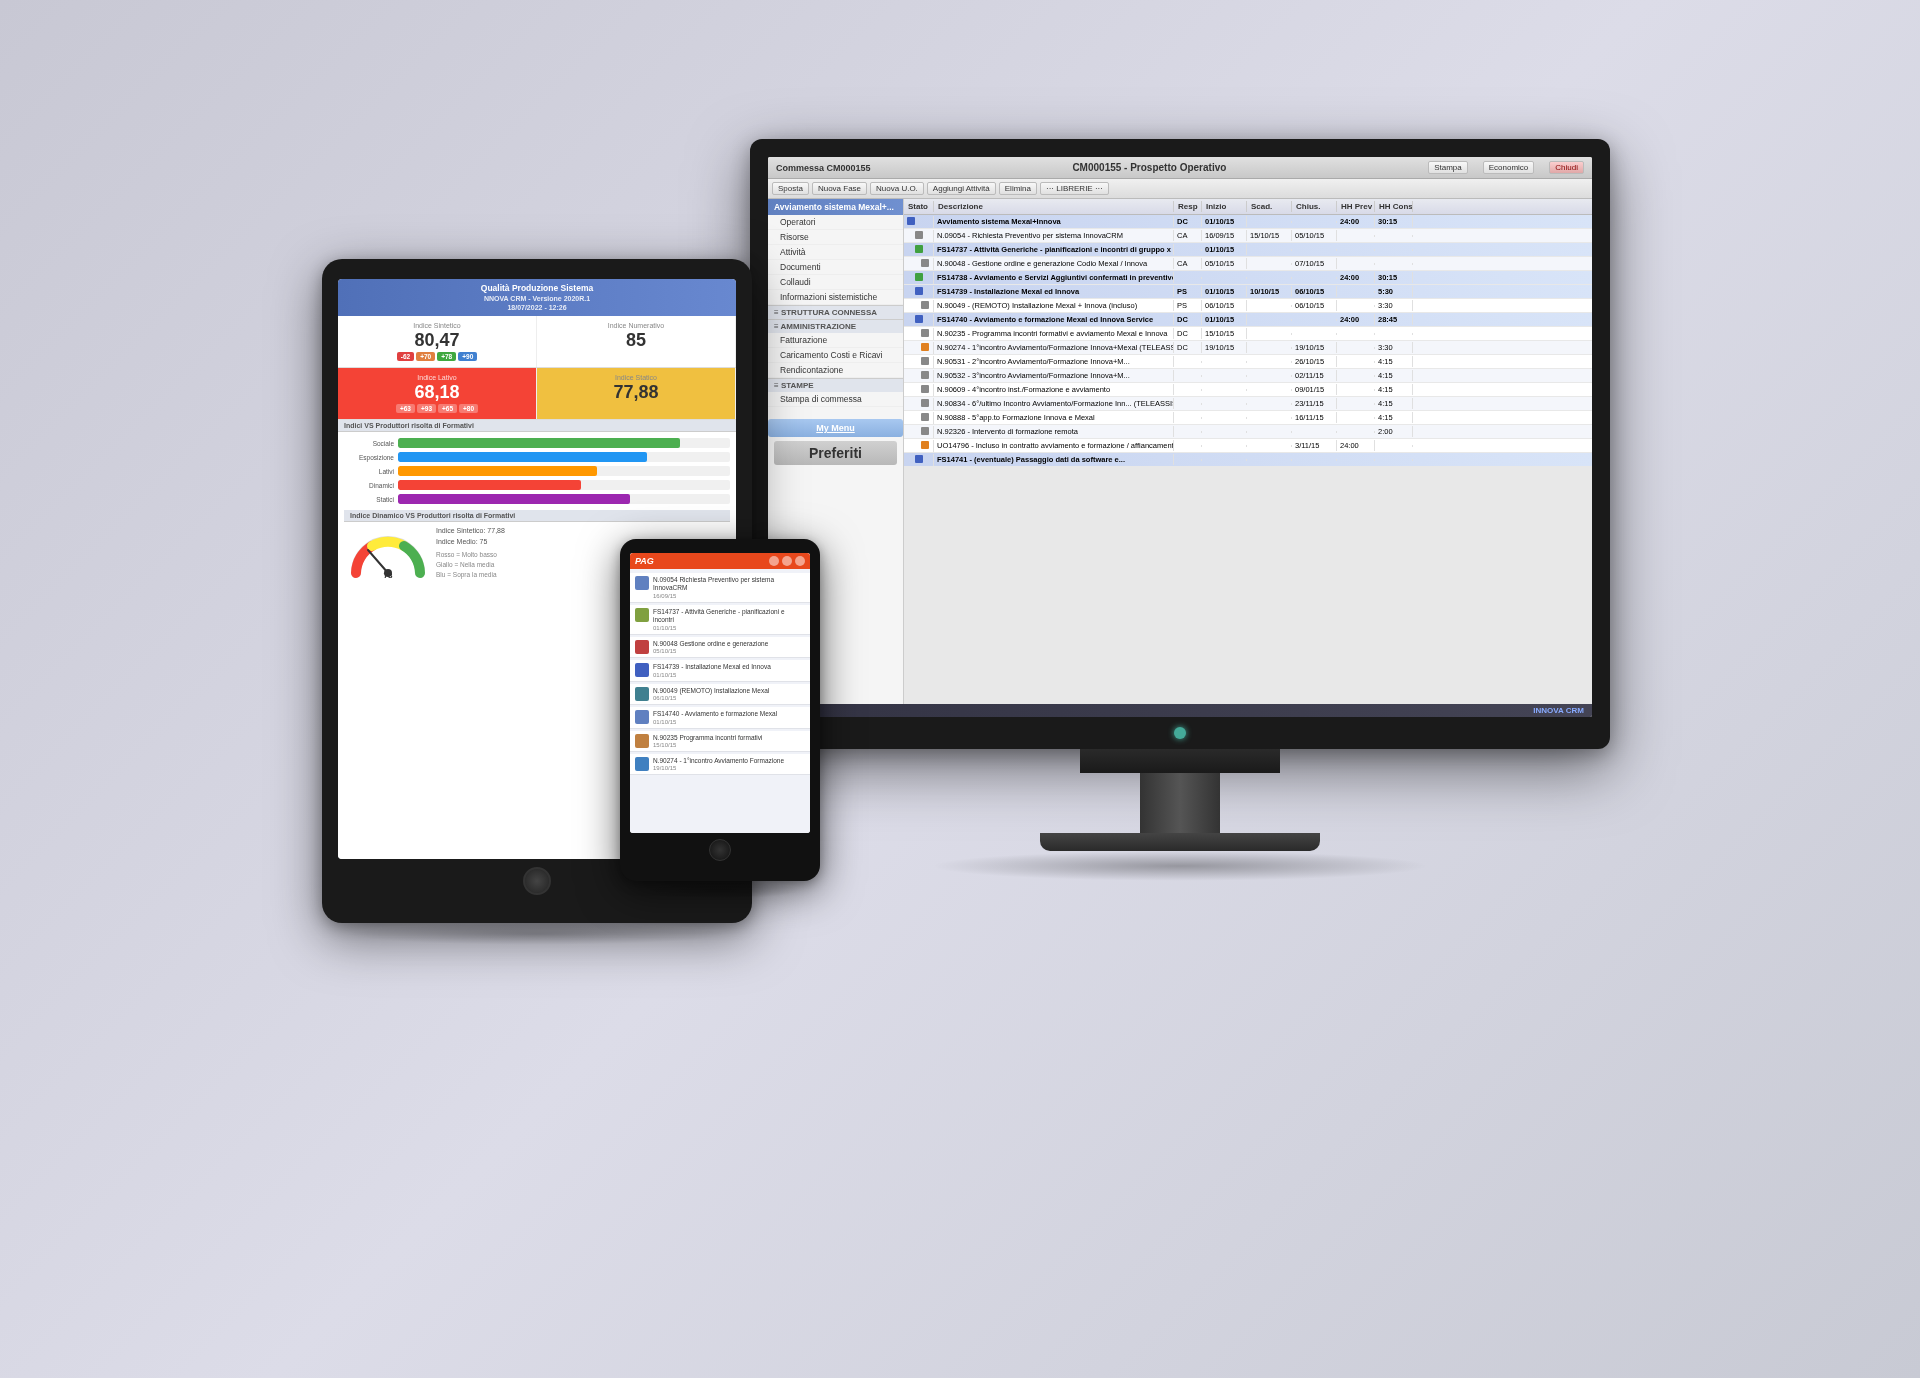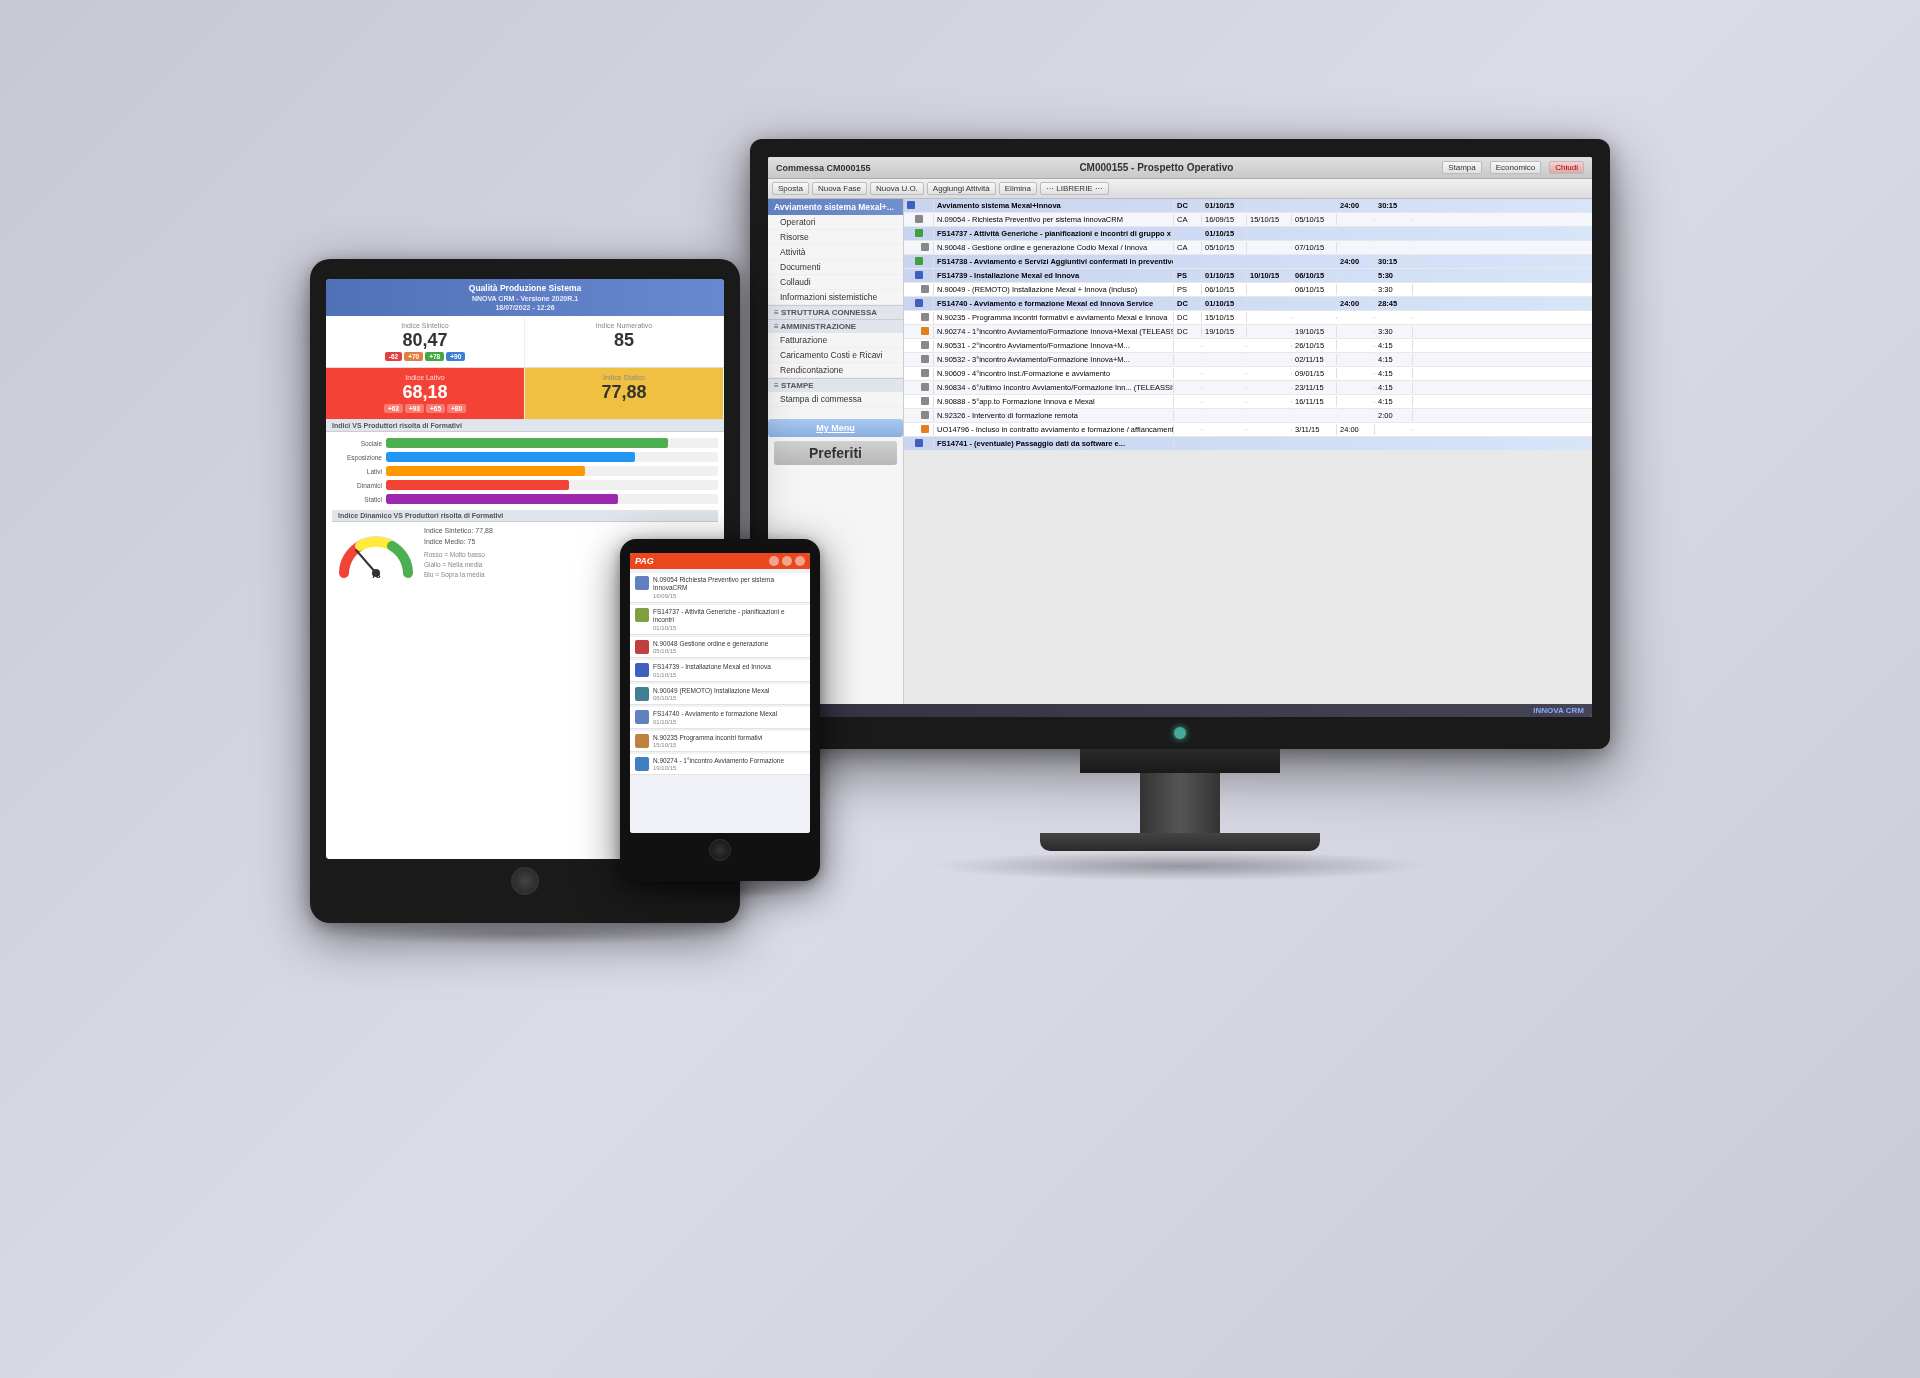--- a/index.html
+++ b/index.html
@@ -90,21 +90,21 @@
     .crm-titlebar {
       background: linear-gradient(to bottom, #e0e0e0, #c8c8c8);
       height: 22px;
       display: flex;
       align-items: center;
       padding: 0 8px;
       border-bottom: 1px solid #aaa;
       font-size: 9px;
       font-weight: bold;
       color: #333;
-      gap: 8px;
+      gap: 15px;
     }
     .crm-titlebar-title {
       flex: 1;
       text-align: center;
       font-size: 10px;
     }
     .crm-toolbar {
       background: linear-gradient(to bottom, #f0f0f0, #dcdcdc);
       height: 20px;
       display: flex;
@@ -243,21 +243,21 @@
       font-size: 8px;
       padding: 2px 8px;
       text-align: right;
     }
     .innova-brand { color: #88aaff; font-weight: bold; }
 
     
     .tablet-wrap {
       position: absolute;
       top: 120px;
-      left: 0;
+      left: 12px;
       width: 430px;
     }
     .tablet-outer {
       background: #1a1a1a;
       border-radius: 20px;
       padding: 20px 16px;
       box-shadow: 0 15px 50px rgba(0,0,0,0.5), 0 4px 15px rgba(0,0,0,0.3);
     }
     .tablet-screen {
       background: #fff;
@@ -535,20 +535,30 @@
               <div class="crm-sidebar-item">Rendicontazione</div>
               <div class="crm-sidebar-section">≡ STAMPE</div>
               <div class="crm-sidebar-item">Stampa di commessa</div>
               <div style="height:8px"></div>
               <div class="crm-sidebar-mymenu">My Menu</div>
               <div class="crm-sidebar-preferiti">Preferiti</div>
             </div>
 
             <div class="crm-main">
 
+              <div class="crm-table-header">
+                <div class="crm-th col-stato">Stato</div>
+                <div class="crm-th col-desc">Descrizione</div>
+                <div class="crm-th col-resp">Resp</div>
+                <div class="crm-th col-inizio">Inizio</div>
+                <div class="crm-th col-scad">Scad.</div>
+                <div class="crm-th col-chius">Chius.</div>
+                <div class="crm-th col-hhprev">HH Prev</div>
+                <div class="crm-th col-hhcons">HH Cons</div>
+              </div>
 
               <div style="overflow-y:auto; flex:1;">
 
                 <div class="crm-row group-header">
                   <div class="crm-td col-stato"><span class="status-dot" style="background:#4060c0"></span></div>
                   <div class="crm-td col-desc">Avviamento sistema Mexal+Innova</div>
                   <div class="crm-td col-resp">DC</div>
                   <div class="crm-td col-inizio">01/10/15</div>
                   <div class="crm-td col-scad"></div>
                   <div class="crm-td col-chius"></div>

